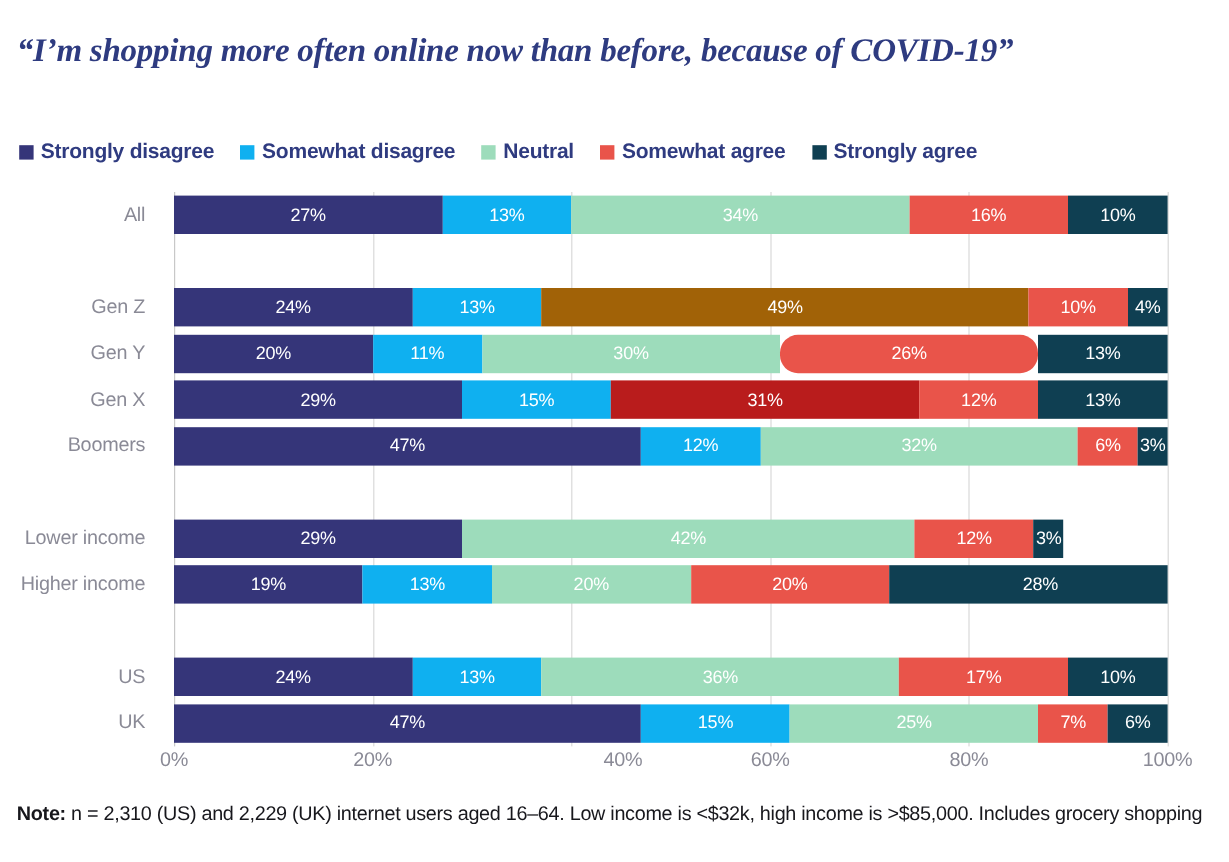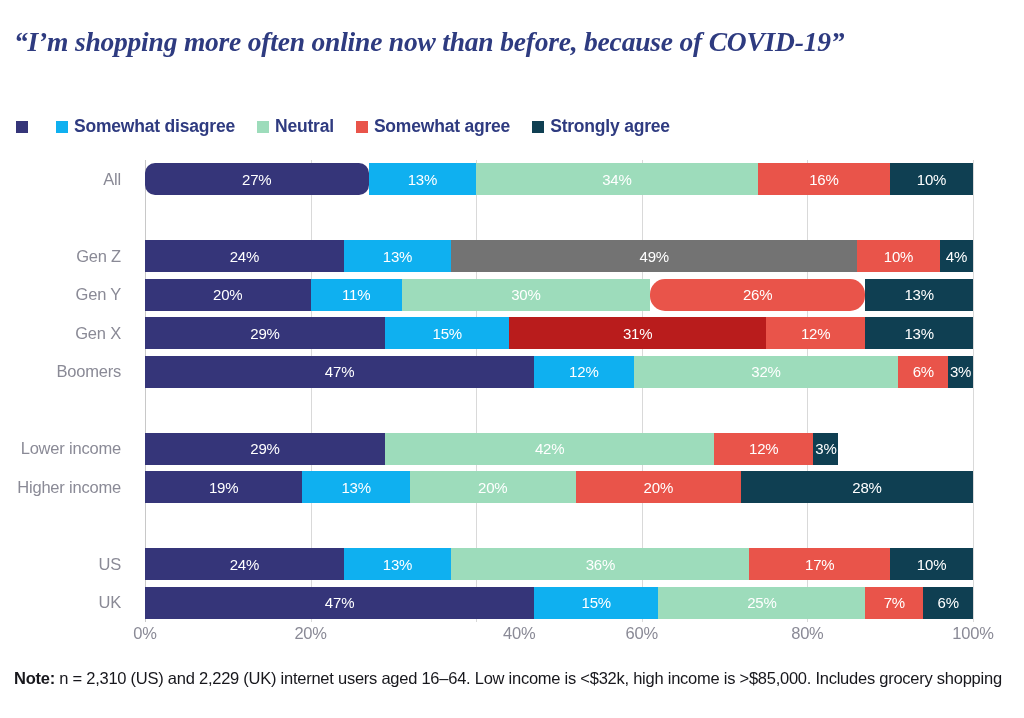--- a/index.html
+++ b/index.html
@@ -161,20 +161,21 @@
   #note b { font-weight: bold; }
 </style>
 </head>
 <body>
 
 <div id="chart-title">“I’m shopping more often online now than before, because of COVID-19”</div>
 
 <div id="legend">
     <div class="legend-item">
       <span class="legend-swatch" style="background: rgb(53, 53, 121);"></span>
+      <span class="legend-label">Strongly disagree</span>
     </div>
     <div class="legend-item">
       <span class="legend-swatch" style="background: rgb(15, 176, 240);"></span>
       <span class="legend-label">Somewhat disagree</span>
     </div>
     <div class="legend-item">
       <span class="legend-swatch" style="background: rgb(157, 220, 187);"></span>
       <span class="legend-label">Neutral</span>
     </div>
     <div class="legend-item">
@@ -206,21 +207,21 @@
   <div id="gridlines">
       <div class="gridline axis0" style="left: 0px;"></div>
       <div class="gridline" style="left: 165.6px;"></div>
       <div class="gridline" style="left: 331.2px;"></div>
       <div class="gridline" style="left: 496.8px;"></div>
       <div class="gridline" style="left: 662.4px;"></div>
       <div class="gridline" style="left: 828px;"></div>
     </div>
   <div id="rows">
       <div class="row" style="top: 3.25px; height: 32px;">
-        <div class="seg" style="width: 223.56px; background: rgb(53, 53, 121); border-radius: 10px;">
+        <div class="seg" style="width: 223.56px; background: rgb(53, 53, 121);">
           <span class="seg-label">27%</span>
         </div>
         <div class="seg" style="width: 107.64px; background: rgb(15, 176, 240);">
           <span class="seg-label">13%</span>
         </div>
         <div class="seg" style="width: 281.52px; background: rgb(157, 220, 187); justify-content: center;">
           <span class="seg-label">34%</span>
         </div>
         <div class="seg" style="width: 132.48px; background: rgb(233, 84, 74);">
           <span class="seg-label">16%</span>
@@ -229,21 +230,21 @@
           <span class="seg-label">10%</span>
         </div>
       </div>
       <div class="row" style="top: 80.25px; height: 32px;">
         <div class="seg" style="width: 198.72px; background: rgb(53, 53, 121);">
           <span class="seg-label">24%</span>
         </div>
         <div class="seg" style="width: 107.64px; background: rgb(15, 176, 240);">
           <span class="seg-label">13%</span>
         </div>
-        <div class="seg" style="width: 405.72px; background: #737373;">
+        <div class="seg" style="width: 405.72px; background: #a16207;">
           <span class="seg-label">49%</span>
         </div>
         <div class="seg" style="width: 82.8px; background: rgb(233, 84, 74);">
           <span class="seg-label">10%</span>
         </div>
         <div class="seg" style="width: 33.12px; background: rgb(15, 63, 82);">
           <span class="seg-label">4%</span>
         </div>
       </div>
       <div class="row" style="top: 118.75px; height: 32px;">
@@ -294,21 +295,21 @@
           <span class="seg-label">6%</span>
         </div>
         <div class="seg" style="width: 24.84px; background: rgb(15, 63, 82);">
           <span class="seg-label">3%</span>
         </div>
       </div>
       <div class="row" style="top: 272.75px; height: 32px;">
         <div class="seg" style="width: 240.12px; background: rgb(53, 53, 121);">
           <span class="seg-label">29%</span>
         </div>
-        <div class="seg" style="width: 329px; background: rgb(157, 220, 187);">
+        <div class="seg" style="width: 377px; background: rgb(157, 220, 187);">
           <span class="seg-label">42%</span>
         </div>
         <div class="seg" style="width: 99.36px; background: rgb(233, 84, 74);">
           <span class="seg-label">12%</span>
         </div>
         <div class="seg" style="width: 24.84px; background: rgb(15, 63, 82);">
           <span class="seg-label">3%</span>
         </div>
       </div>
       <div class="row" style="top: 311.25px; height: 32px;">

